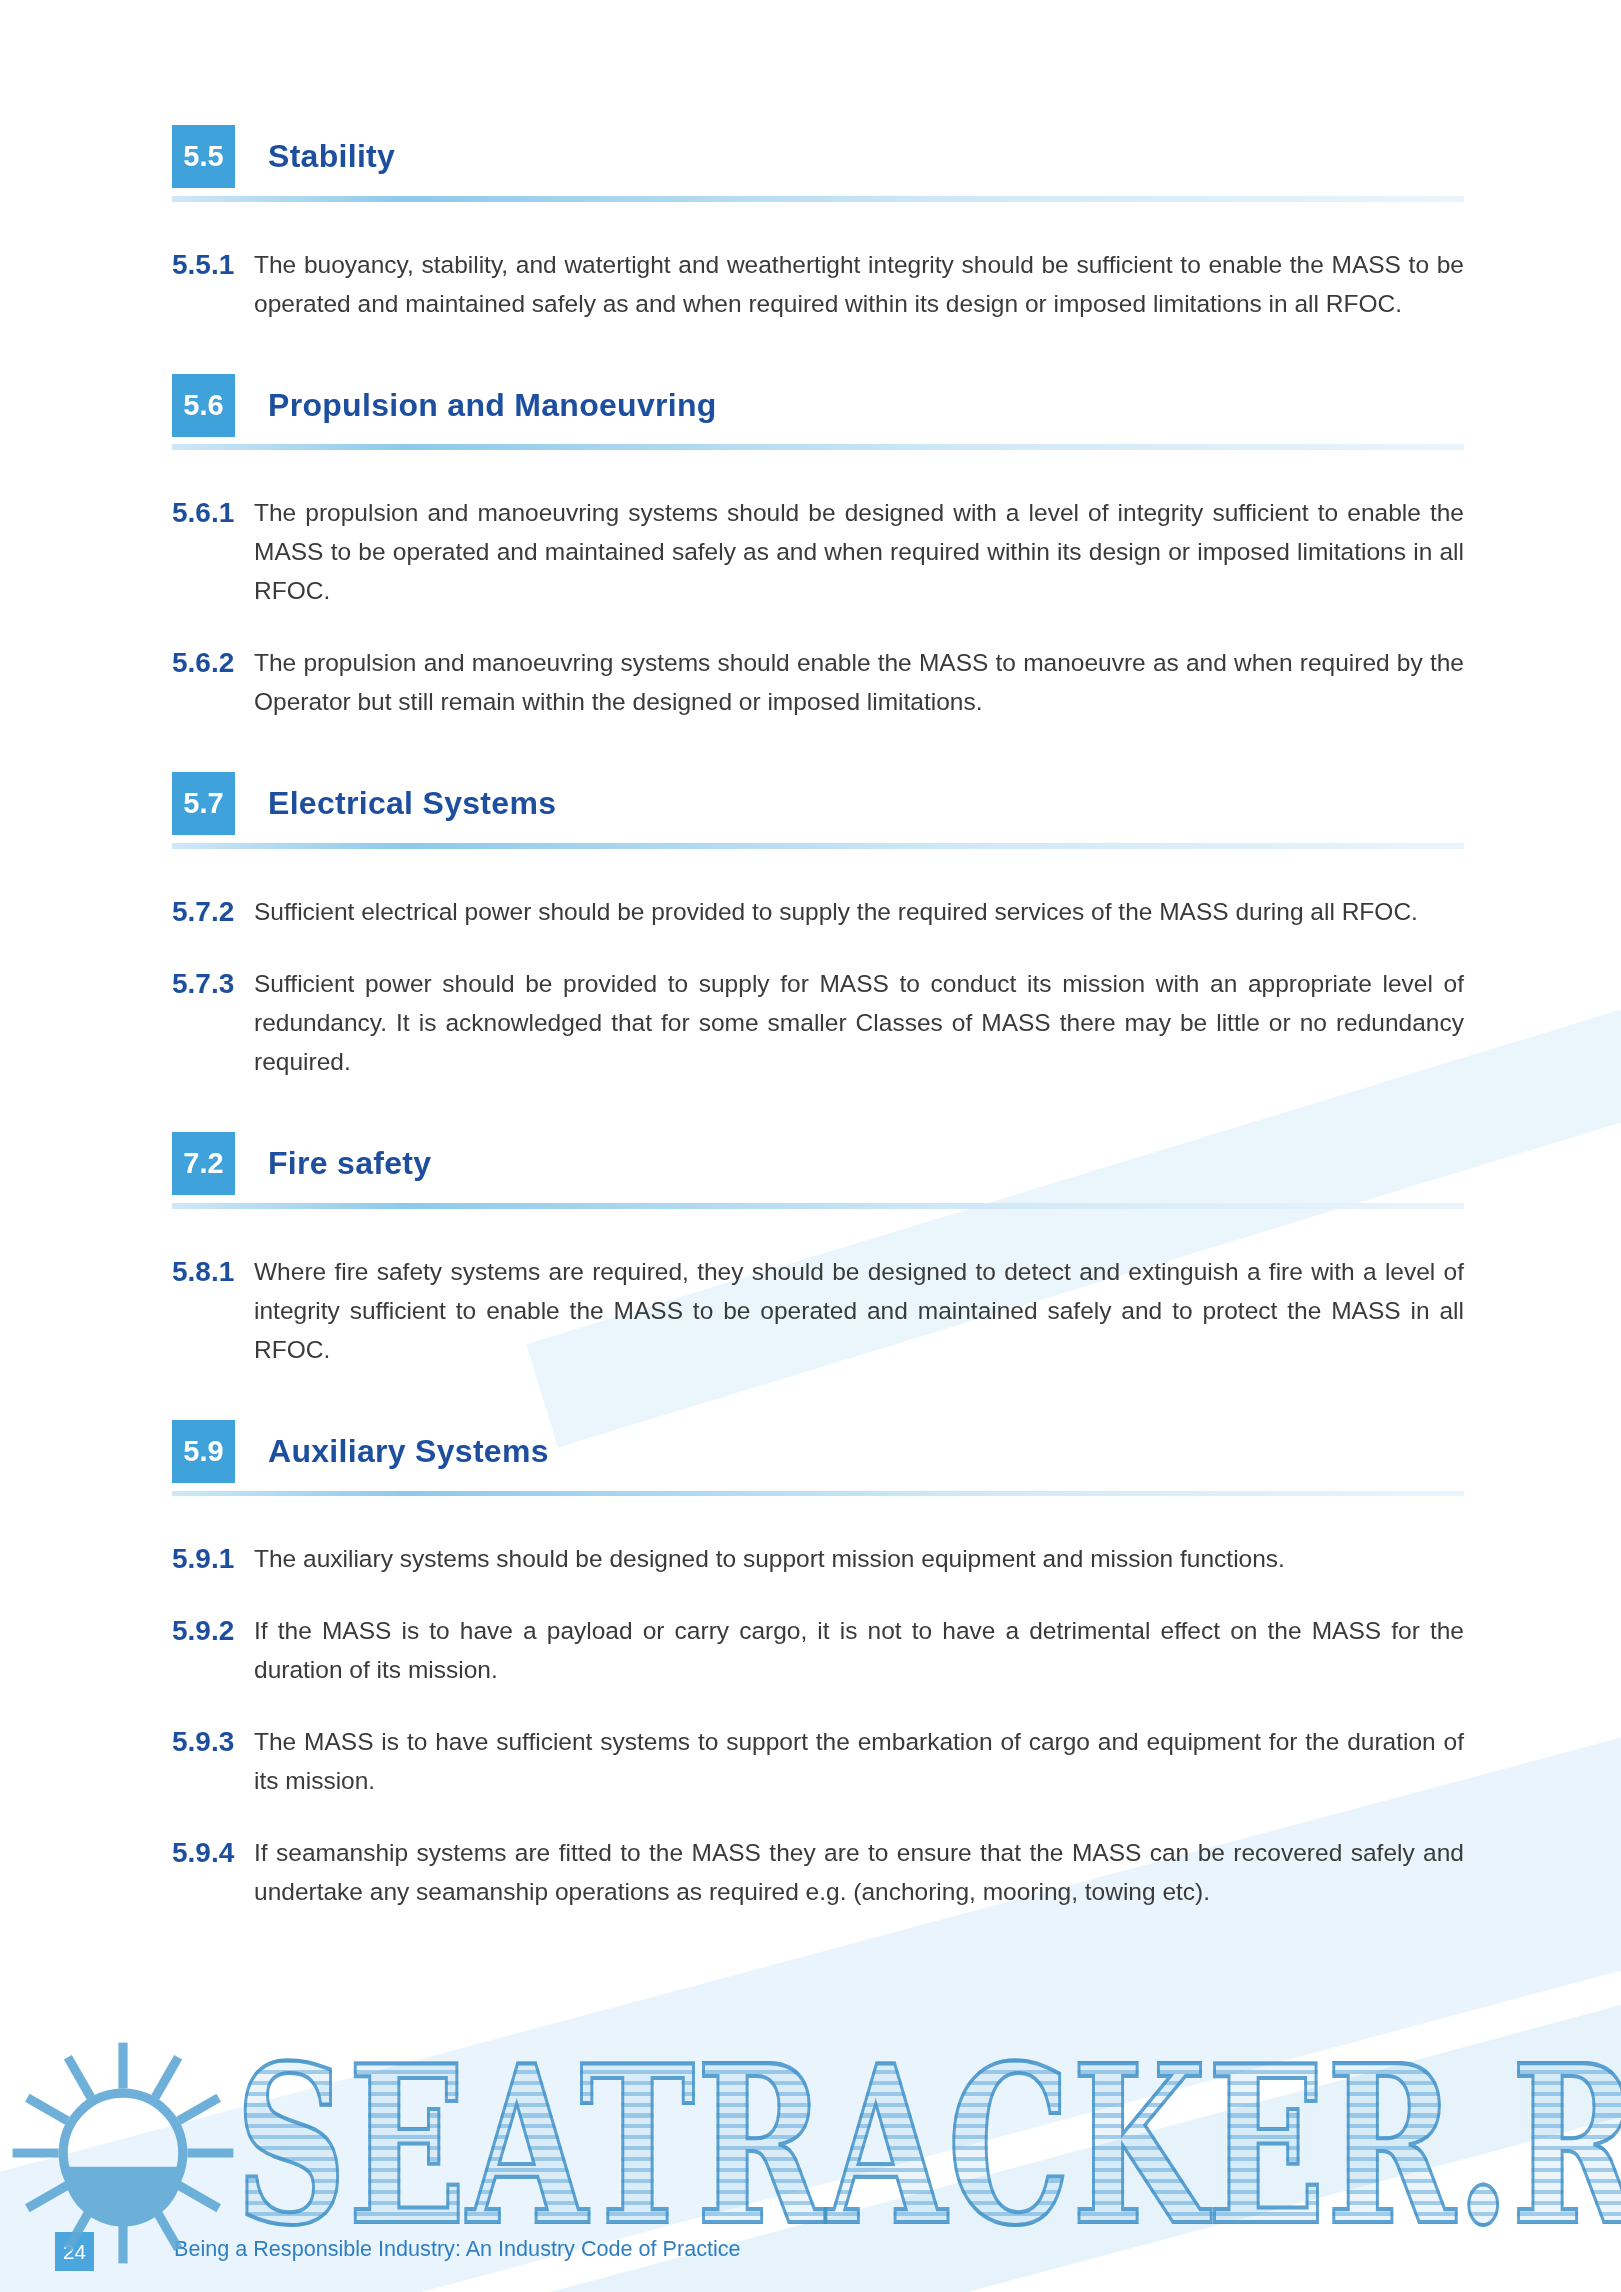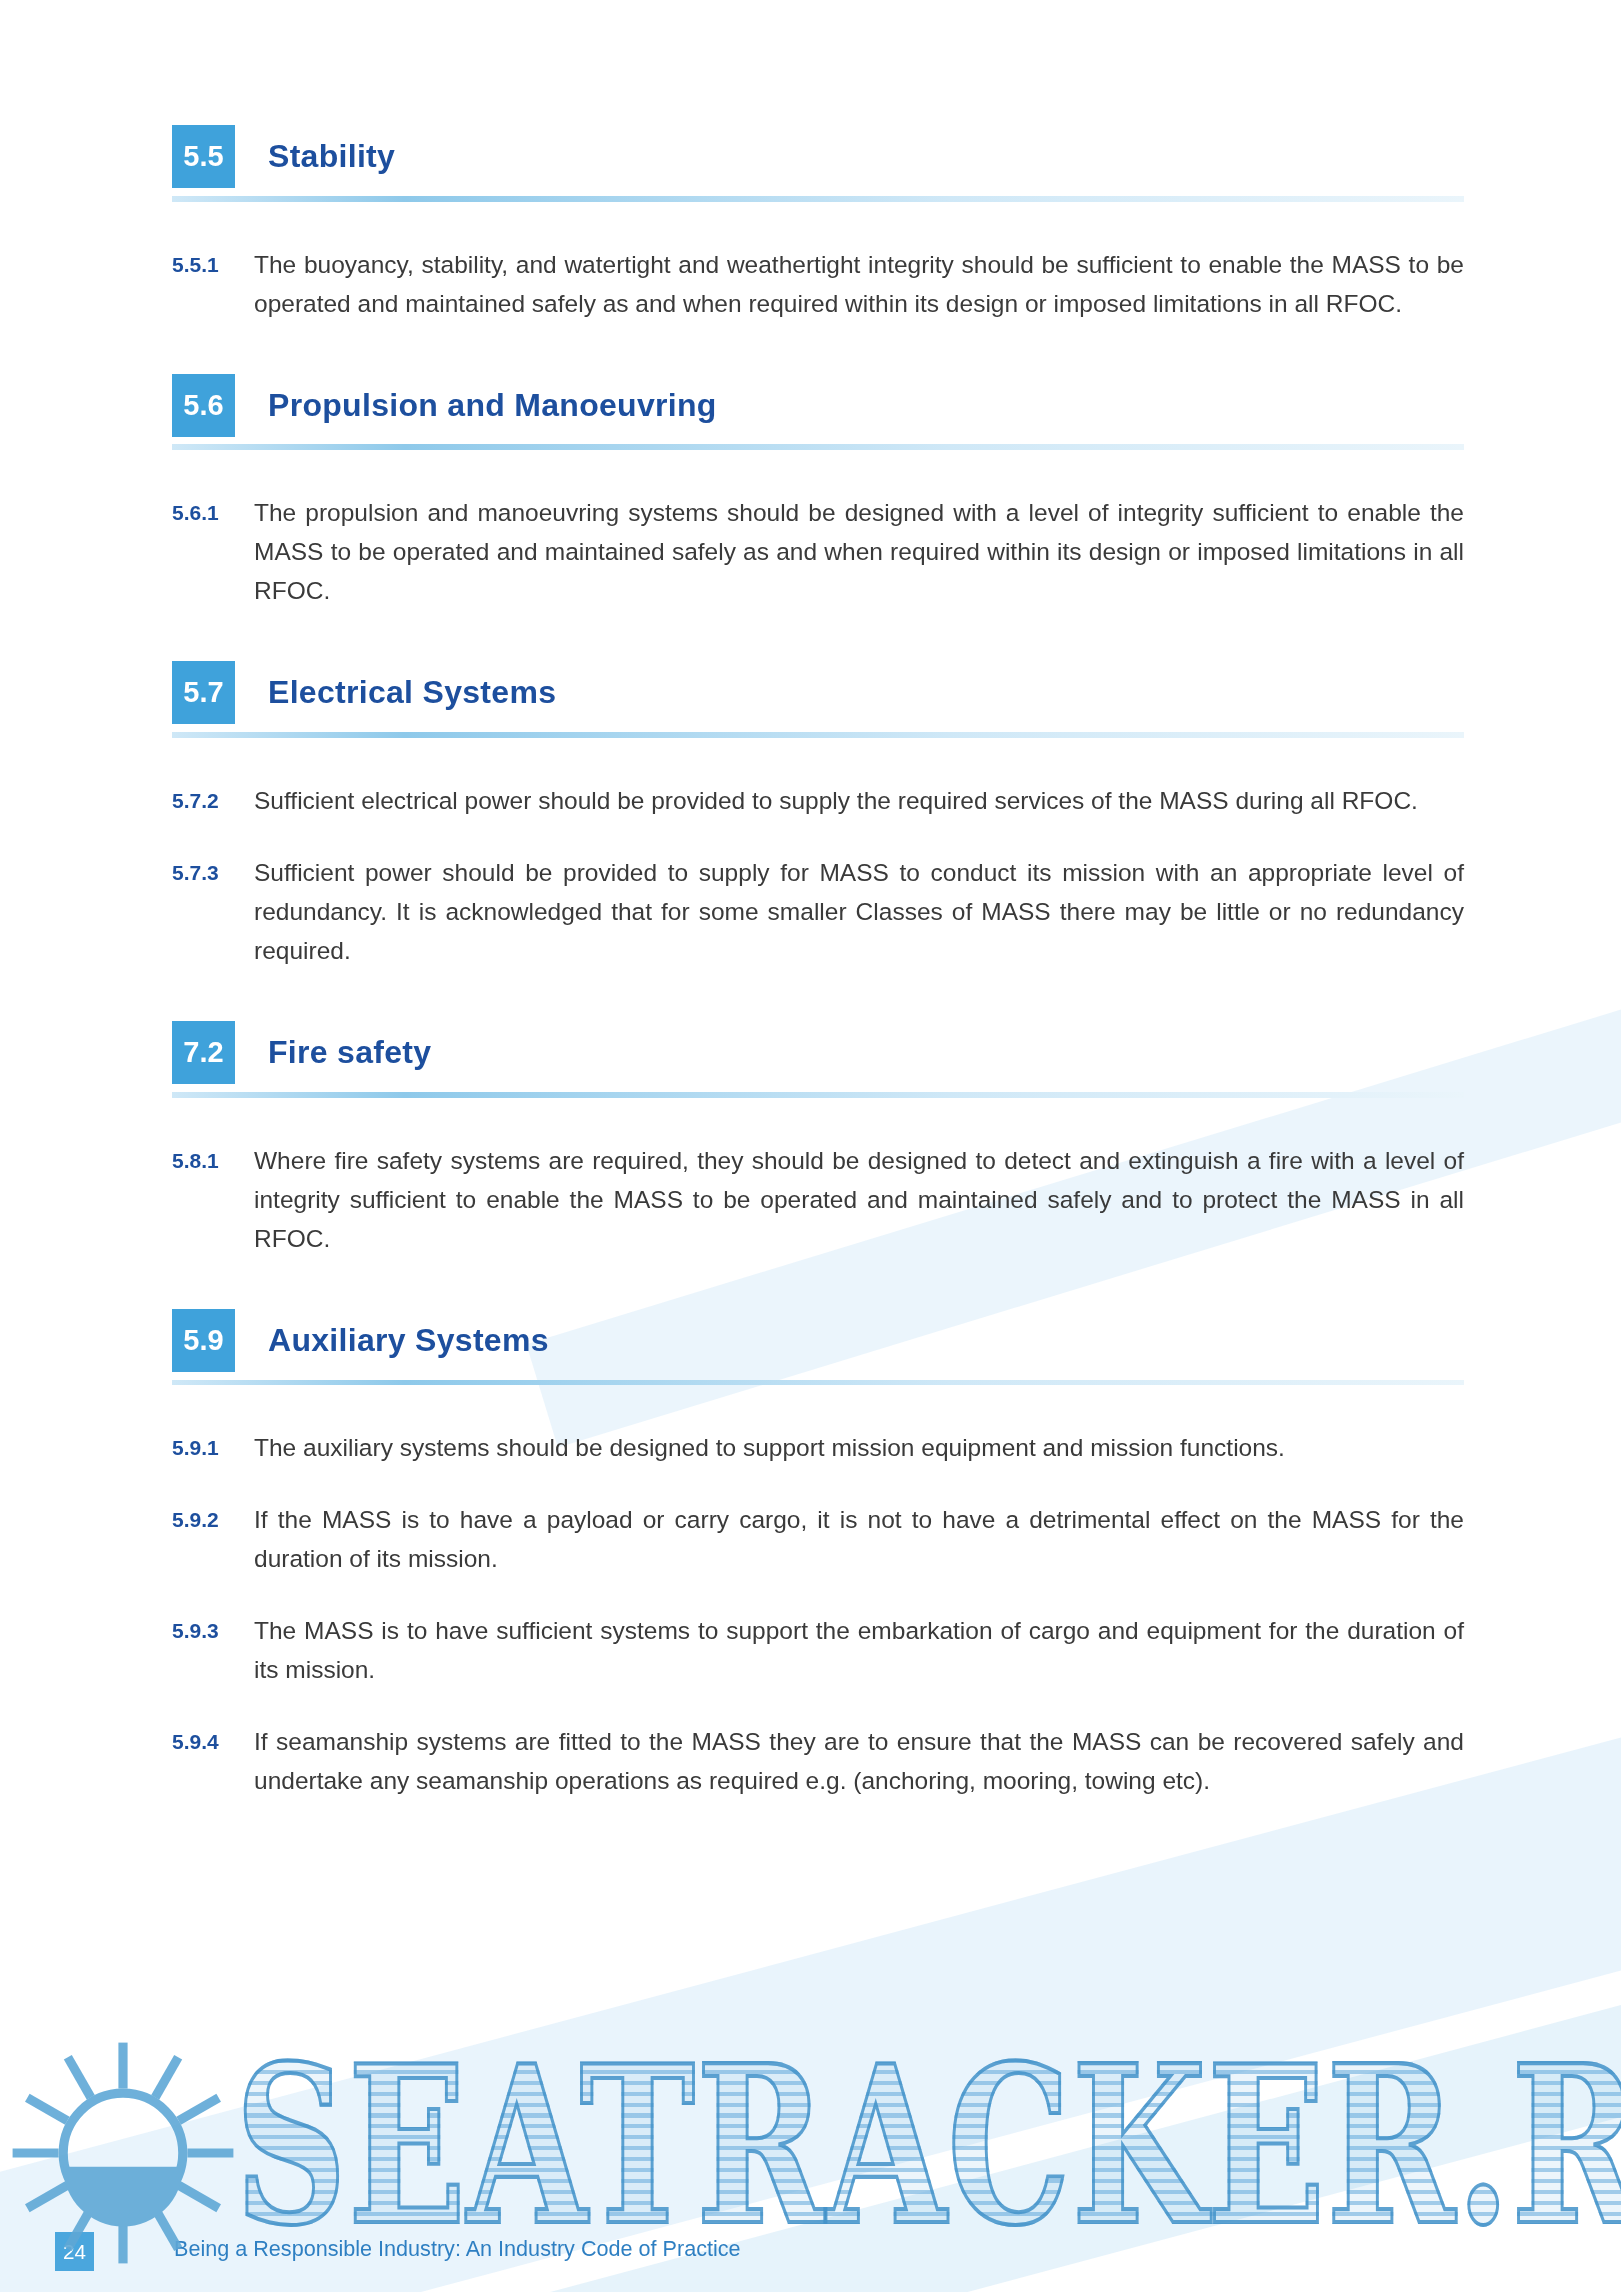--- a/index.html
+++ b/index.html
@@ -21,21 +21,21 @@
 
   section{margin-bottom:51px;}
   .sec-head{position:relative;display:flex;align-items:center;gap:29px;padding-bottom:13.7px;margin-bottom:43px;}
   .sec-underline{position:absolute;left:0;bottom:0;height:5.9px;width:100%;
     background:linear-gradient(90deg,#cfe8f7 0%,#8ec9ea 18%,#cfe8f7 60%,#eaf5fb 100%);}
   .badge{width:63px;height:63px;background:#3fa2db;color:#ffffff;font-weight:bold;font-size:29px;
     display:flex;align-items:center;justify-content:center;flex:0 0 63px;}
   .sec-title{font-size:32px;font-weight:bold;color:#1d4f9e;margin:4px;letter-spacing:0.3px;}
 
   .para{display:flex;margin-bottom:33px;}
-  .pnum{flex:0 0 82px;font-weight:bold;color:#1d4f9e;font-size:21px;line-height:39px;}
+  .pnum{flex:0 0 82px;font-weight:bold;color:#1d4f9e;font-size:28px;line-height:39px;}
   .ptext{flex:1;font-size:24.5px;line-height:39px;color:#3a3a3a;text-align:justify;}
 
   
   .page-badge{position:absolute;left:55px;bottom:21.6px;width:39px;height:39px;background:#4aa6dd;color:#ffffff;
     display:flex;align-items:center;justify-content:center;font-size:20.6px;z-index:1;}
   .footer-text{position:absolute;left:174px;bottom:31px;color:#2e7fc2;font-size:21.6px;z-index:1;}
 
   
   .watermark{
     position:absolute;left:235px;bottom:39px;z-index:3;
@@ -74,20 +74,24 @@
 
     <section>
       <header class="sec-head">
         <div class="badge">5.6</div>
         <h2 class="sec-title">Propulsion and Manoeuvring</h2>
         <div class="sec-underline"></div>
       </header>
       <div class="para">
         <div class="pnum">5.6.1</div>
         <div class="ptext">The propulsion and manoeuvring systems should be designed with a level of integrity sufficient to enable the MASS to be operated and maintained safely as and when required within its design or imposed limitations in all RFOC.</div>
+      </div>
+      <div class="para">
+        <div class="pnum">5.6.2</div>
+        <div class="ptext">The propulsion and manoeuvring systems should enable the MASS to manoeuvre as and when required by the Operator but still remain within the designed or imposed limitations.</div>
       </div>
     </section>
 
     <section>
       <header class="sec-head">
         <div class="badge">5.7</div>
         <h2 class="sec-title">Electrical Systems</h2>
         <div class="sec-underline"></div>
       </header>
       <div class="para">

